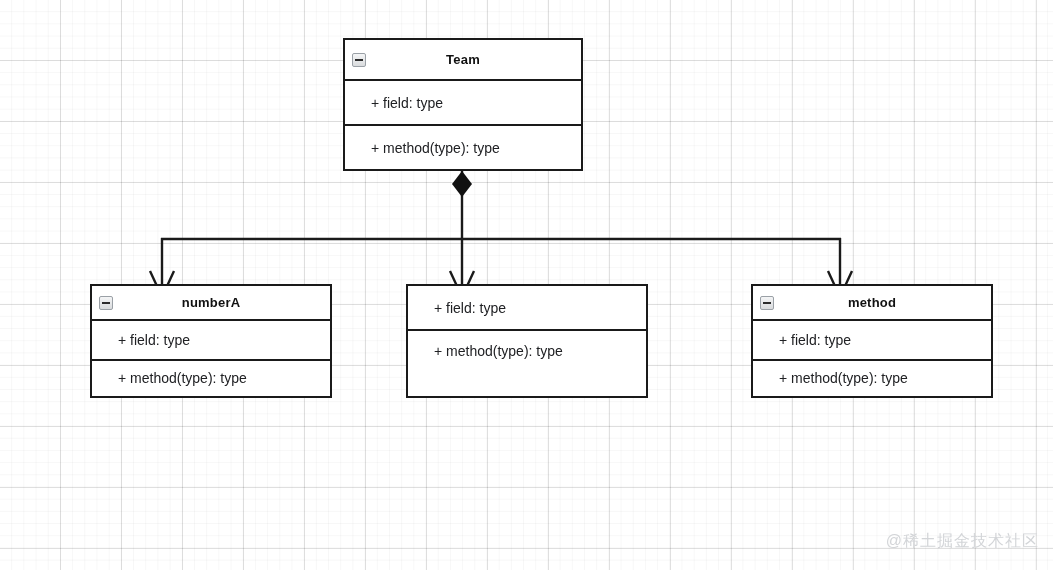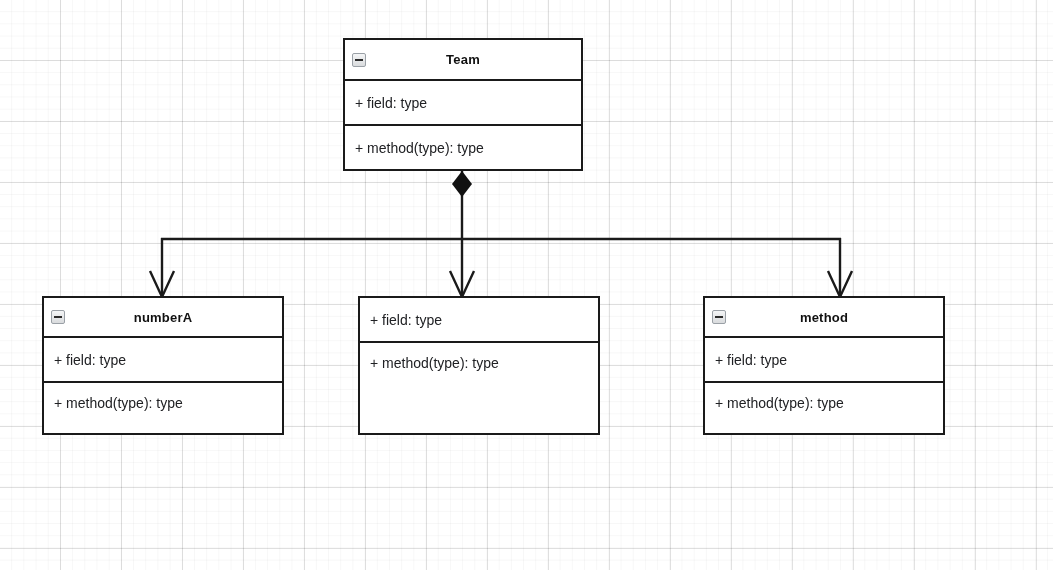--- a/index.html
+++ b/index.html
@@ -83,33 +83,33 @@
     display: block;
     width: 8px;
     height: 2px;
     background: #2b2b2b;
   }
 
   .class-section {
     box-sizing: border-box;
     display: flex;
     align-items: center;
-    padding-left: 10px;
+    padding-left: 26px;
     font-size: 14px;
     color: #202124;
   }
 
   
   #class-team { left: 343px; top: 38px; width: 240px; height: 133px; }
   #class-team .class-header { height: 41px; }
   #class-team .section-fields { height: 45px; border-bottom: 2px solid #1a1a1a; }
   #class-team .section-methods { height: 43px; }
 
   
-  .child-class { top: 296px; width: 242px; height: 139px; }
+  .child-class { top: 284px; width: 242px; height: 114px; margin-left: 48px; }
   .child-class .class-header { height: 40px; }
   .child-class .section-fields { height: 45px; border-bottom: 2px solid #1a1a1a; }
   .child-class .section-methods { height: 40px; }
 
   #class-numbera { left: 42px; }
   #class-numberb { left: 358px; }
   #class-numberc { left: 703px; }
 
   #watermark {
     position: absolute;
@@ -192,14 +192,15 @@
       <span class="class-title">method</span>
     </div>
     <div class="class-section section-fields">
       <span>+ field: type</span>
     </div>
     <div class="class-section section-methods">
       <span>+ method(type): type</span>
     </div>
   </div>
 
+  <div id="watermark">@稀土掘金技术社区</div>
 
 </div>
 
 </body></html>

